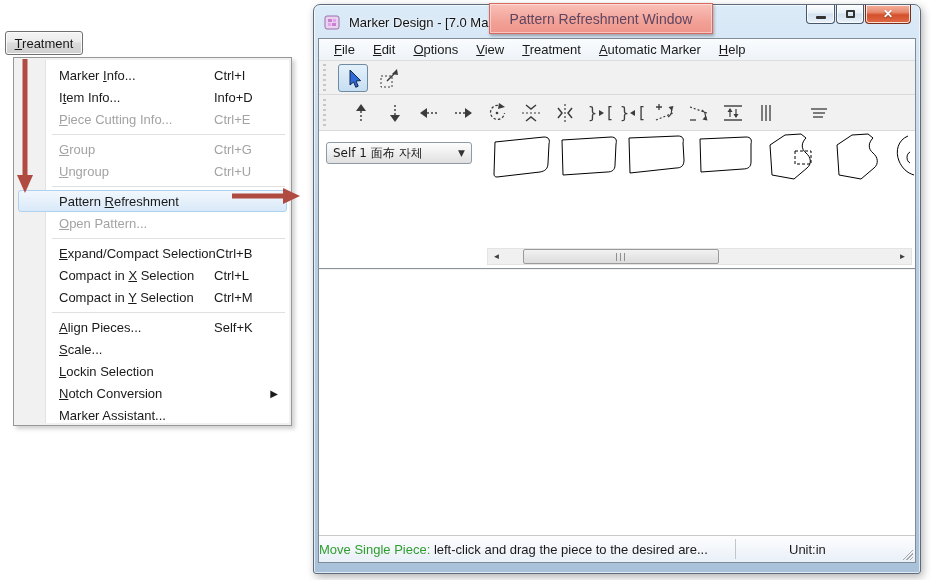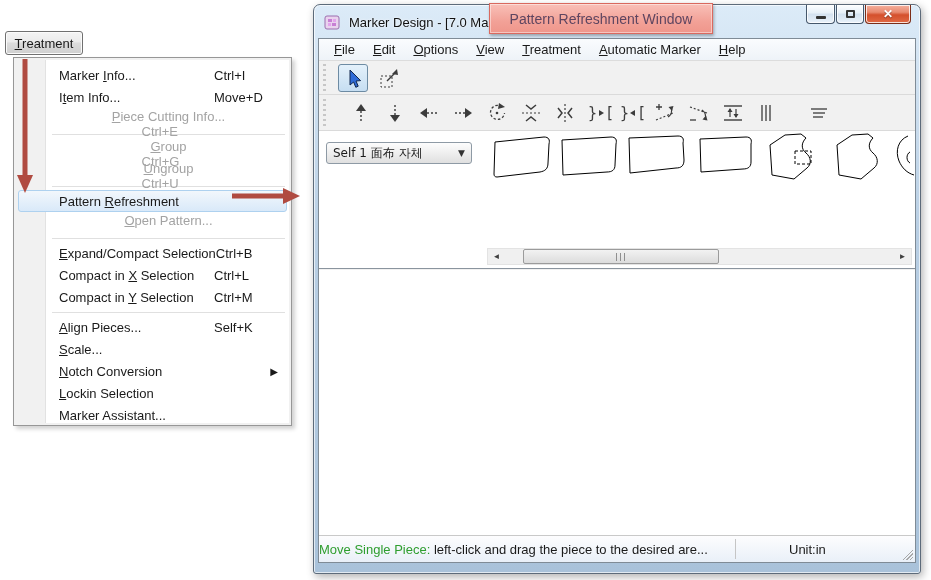--- a/index.html
+++ b/index.html
@@ -21,21 +21,21 @@
     box-shadow:3px 3px 4px rgba(0,0,0,.18);padding:2px;}
   .menu-inner{position:relative;width:100%;height:100%;background:#fff;}
   .menu-gutter{position:absolute;left:0;top:0;bottom:0;width:30px;background:#f1f1f1;
     border-right:1px solid #e2e2e2;}
   .menu-body{position:relative;padding-top:4px;}
   .mi{position:relative;height:22px;display:flex;align-items:center;
     padding-left:40px;padding-right:8px;border:1px solid transparent;border-radius:3px;margin:0 2px;}
   .mi .mi-label{flex:1;white-space:nowrap;}
   .mi .mi-short{width:54px;text-align:left;white-space:nowrap;}
   .mi .mi-sub{width:10px;text-align:right;font-size:10px;color:#1a1a1a;}
-  .mi.disabled{color:#a3a3a3;flex-direction:column;}
+  .mi.disabled{color:#a3a3a3;}
   .mi.hl{background:linear-gradient(#f2f7fc,#d9e9f9);border-color:#aed1ef;}
   .msep{height:8px;display:flex;align-items:center;margin-left:36px;margin-right:4px;}
   .msep::after{content:"";display:block;width:100%;height:1px;background:#e0e0e0;}
 
   
   .arrow-svg{position:absolute;z-index:40;}
 
   
   .window{position:absolute;left:313px;top:4px;width:608px;height:570px;
     border:1px solid #5d6b7a;border-radius:7px 7px 3px 3px;
@@ -139,21 +139,21 @@
     <div class="menu-inner">
       <div class="menu-gutter"></div>
       <div class="menu-body" id="menu-body">
           <div class="mi">
       <span class="mi-label"><span class="pre">Marker </span><span class="u">I</span><span class="post">nfo...</span></span>
       <span class="mi-short">Ctrl+I</span>
       <span class="mi-sub"></span>
     </div>
           <div class="mi">
       <span class="mi-label"><span class="pre">I</span><span class="u">t</span><span class="post">em Info...</span></span>
-      <span class="mi-short">Move+D</span>
+      <span class="mi-short">Info+D</span>
       <span class="mi-sub"></span>
     </div>
           <div class="mi disabled">
       <span class="mi-label"><span class="pre"></span><span class="u">P</span><span class="post">iece Cutting Info...</span></span>
       <span class="mi-short">Ctrl+E</span>
       <span class="mi-sub"></span>
     </div>
           <div class="msep"></div>
           <div class="mi disabled">
       <span class="mi-label"><span class="pre"></span><span class="u">G</span><span class="post">roup</span></span>
@@ -197,28 +197,28 @@
       <span class="mi-label"><span class="pre"></span><span class="u">A</span><span class="post">lign Pieces...</span></span>
       <span class="mi-short">Self+K</span>
       <span class="mi-sub"></span>
     </div>
           <div class="mi">
       <span class="mi-label"><span class="pre"></span><span class="u">S</span><span class="post">cale...</span></span>
       <span class="mi-short"></span>
       <span class="mi-sub"></span>
     </div>
           <div class="mi">
+      <span class="mi-label"><span class="pre"></span><span class="u">L</span><span class="post">ockin Selection</span></span>
+      <span class="mi-short"></span>
+      <span class="mi-sub"></span>
+    </div>
+          <div class="mi">
       <span class="mi-label"><span class="pre"></span><span class="u">N</span><span class="post">otch Conversion</span></span>
       <span class="mi-short"></span>
       <span class="mi-sub">▶</span>
-    </div>
-          <div class="mi">
-      <span class="mi-label"><span class="pre"></span><span class="u">L</span><span class="post">ockin Selection</span></span>
-      <span class="mi-short"></span>
-      <span class="mi-sub"></span>
     </div>
           <div class="mi">
       <span class="mi-label"><span class="pre">Marker Assistant...</span><span class="u"></span><span class="post"></span></span>
       <span class="mi-short"></span>
       <span class="mi-sub"></span>
     </div>
         </div>
     </div>
   </div>
 

